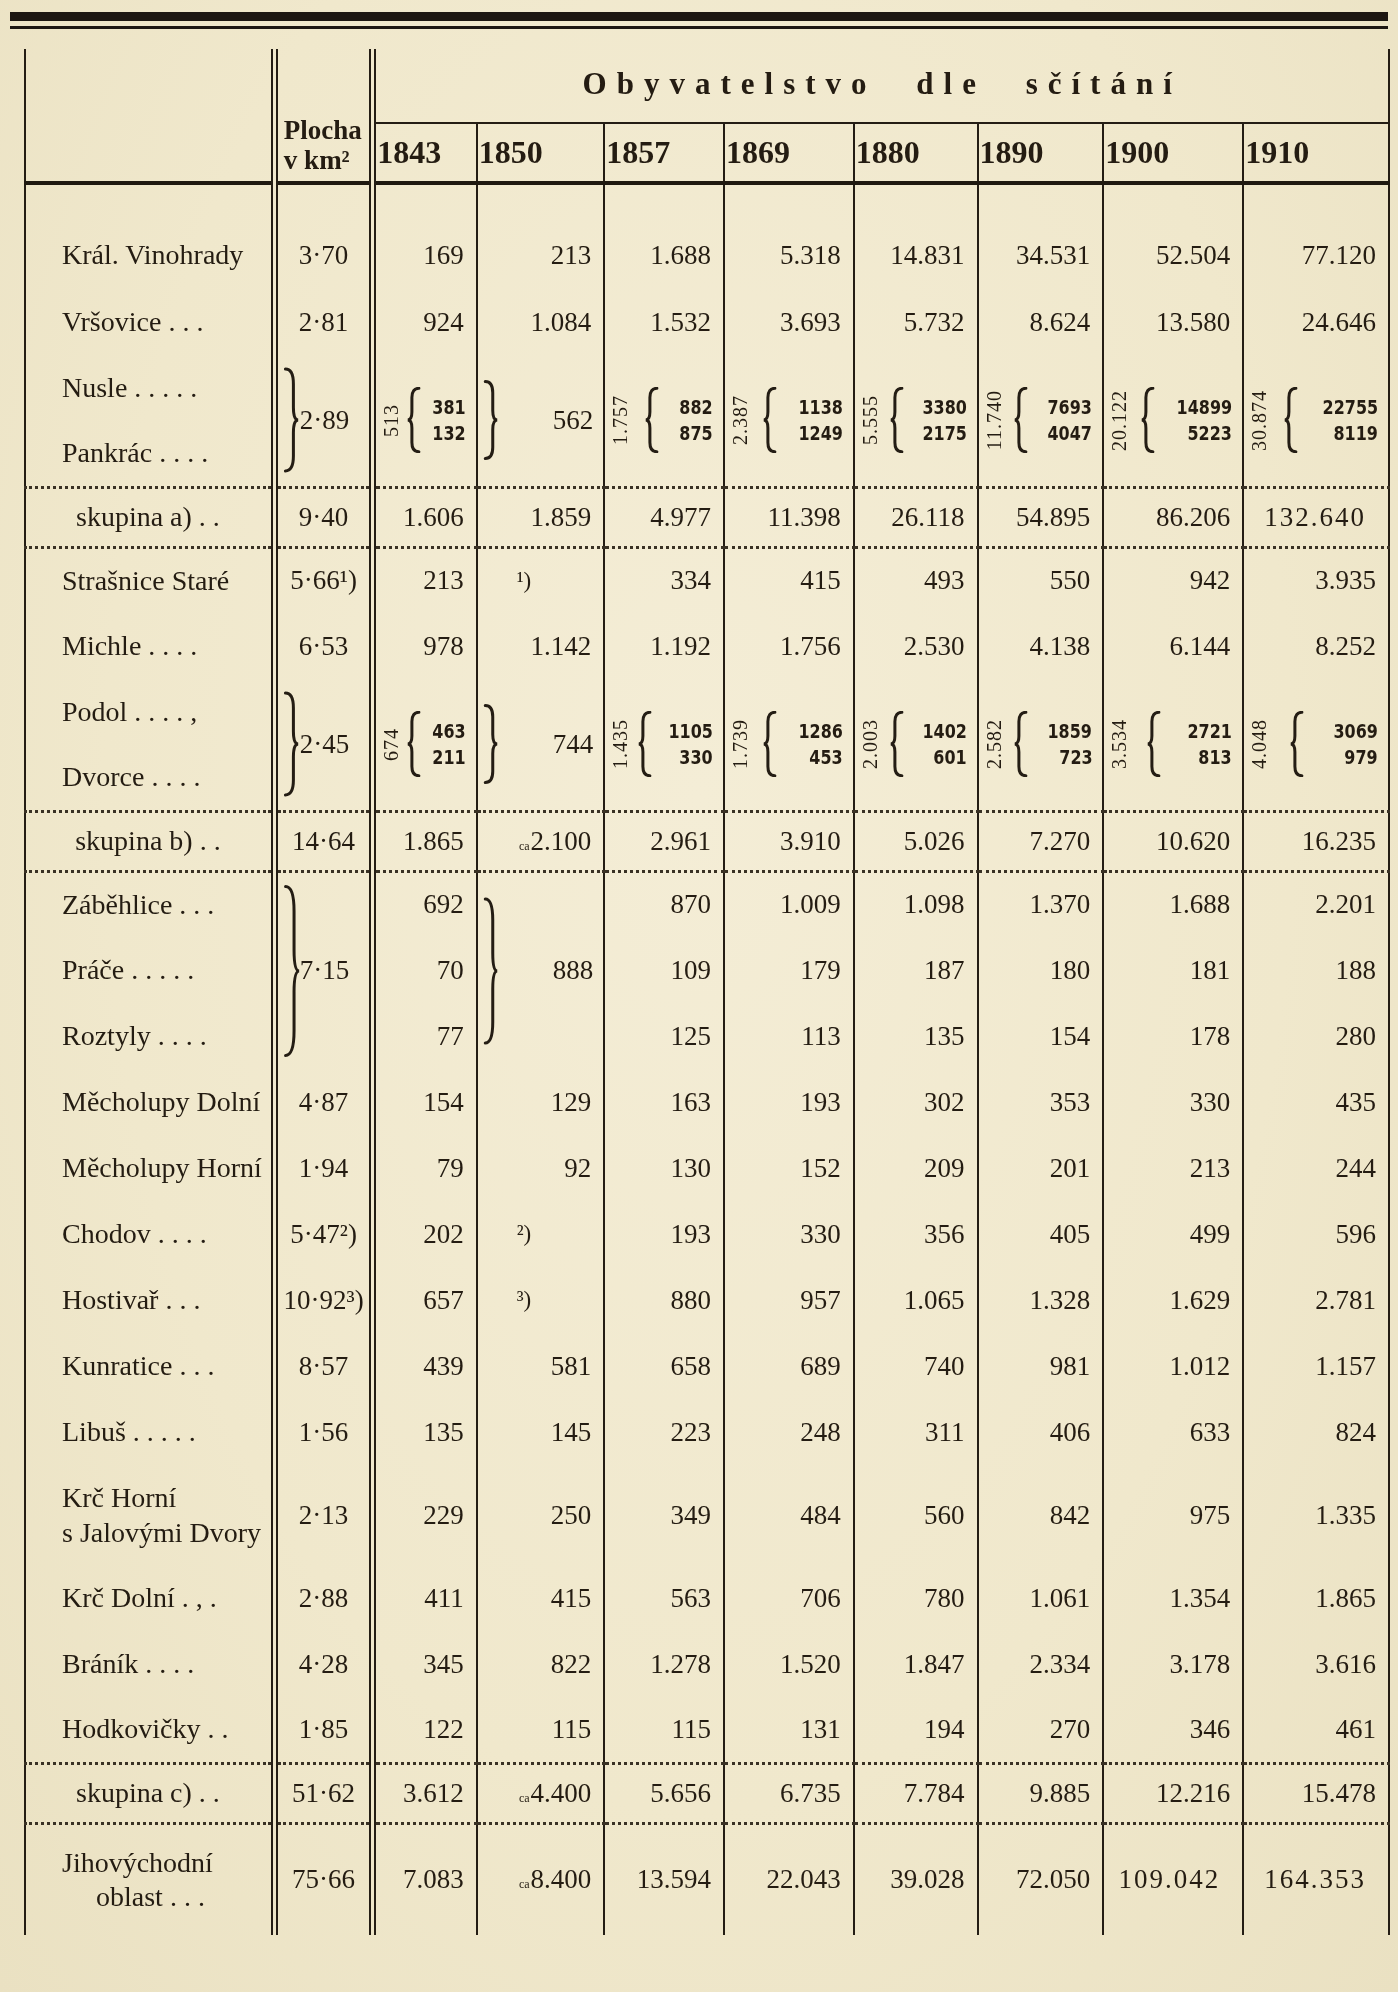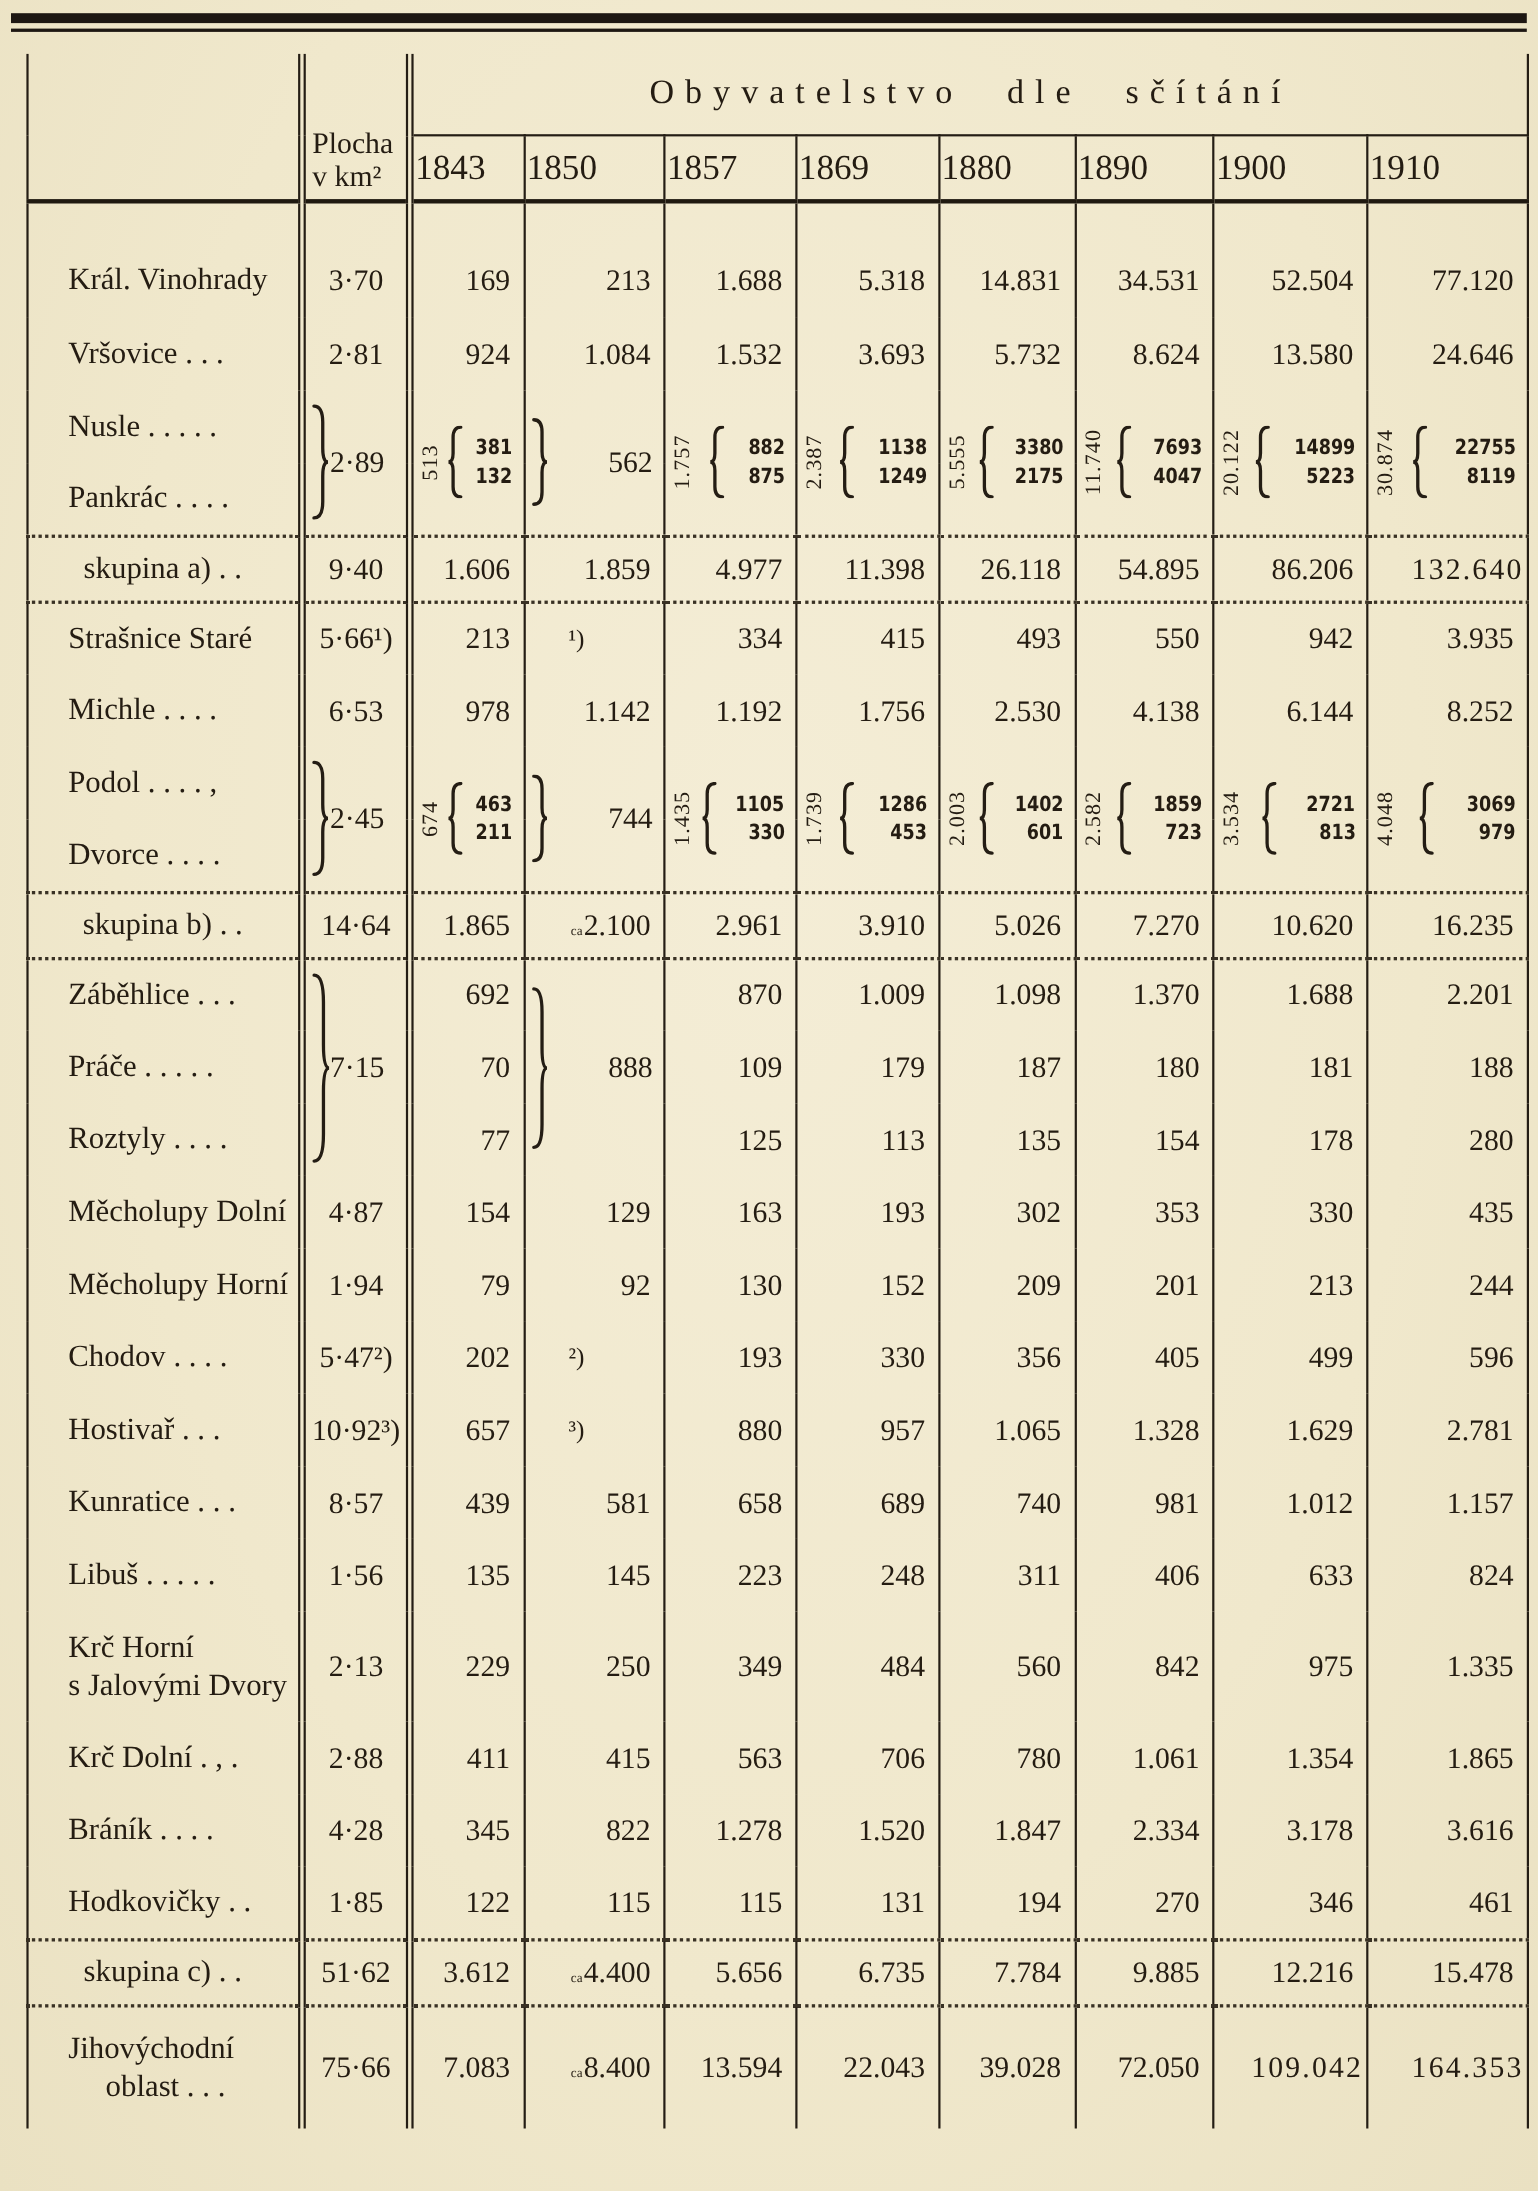--- a/index.html
+++ b/index.html
@@ -6,35 +6,35 @@
   .page{
     width:1398px;height:1992px;box-sizing:border-box;position:relative;overflow:hidden;
     background:#f1e9cf;
     background-image:radial-gradient(ellipse at 50% 40%, #f4edd6 0%, #f0e8cc 60%, #eae1c2 100%);
     font-family:"Liberation Serif","DejaVu Serif",serif;color:#241c12;
     padding:10px 8px 0 10px;
   }
   .toprule{border-top:9px solid #1d1712;border-bottom:3px solid #1d1712;height:5px;margin:2px 2px 20px 0;}
   table{border-collapse:collapse;table-layout:fixed;margin-left:14px;}
   th,td{box-sizing:border-box;}
-  th{font-weight:normal;}
+  th{font-weight:bold;}
   .outer-l{border-left:2.5px solid #241d14;}
   .outer-r{border-right:2.5px solid #241d14;}
   .bl-thin{border-left:2px solid #241d14;}
   .bl-dbl{border-left:7px double #241d14;}
   .hb{border-bottom:4.5px solid #1f1910;}
   .h-title{letter-spacing:10px;word-spacing:22px;font-size:31px;border-bottom:2.5px solid #241d14;height:74px;vertical-align:middle;text-align:center;padding-bottom:4px;}
   .h-area{vertical-align:bottom;text-align:left;padding:0 0 6px 6px;font-size:27px;line-height:1.12;}
   .h-year{font-size:32px;height:60px;text-align:left;vertical-align:middle;}
   td{font-size:27px;vertical-align:middle;}
   td.name{text-align:left;padding-left:36px;font-size:28px;}
   td.area{text-align:center;}
   td.num{text-align:right;padding-right:12px;}
   td.num.fn{text-align:center;font-size:23px;padding-right:34px;vertical-align:middle;}
-  td.num.wide{letter-spacing:2px;padding-right:3px;}
+  td.num.wide{letter-spacing:2px;padding-right:22px;}
   .ca{font-size:12px;margin-right:1px;}
   tr.simple td{height:66px;}
   tr.first td{height:106px;vertical-align:bottom;padding-bottom:18px;}
   tr.twoline td{height:100px;}
   tr.twoline td.name{line-height:1.25;}
   tr.subtotal td{height:60px;border-top:3px dotted #393124;border-bottom:3px dotted #393124;}
   tr.subtotal td.name{text-align:center;padding-left:0;}
   tr.pairrow td{height:66px;}
   tr.triplerow td{height:66px;}
   tr.total td{height:112px;}

